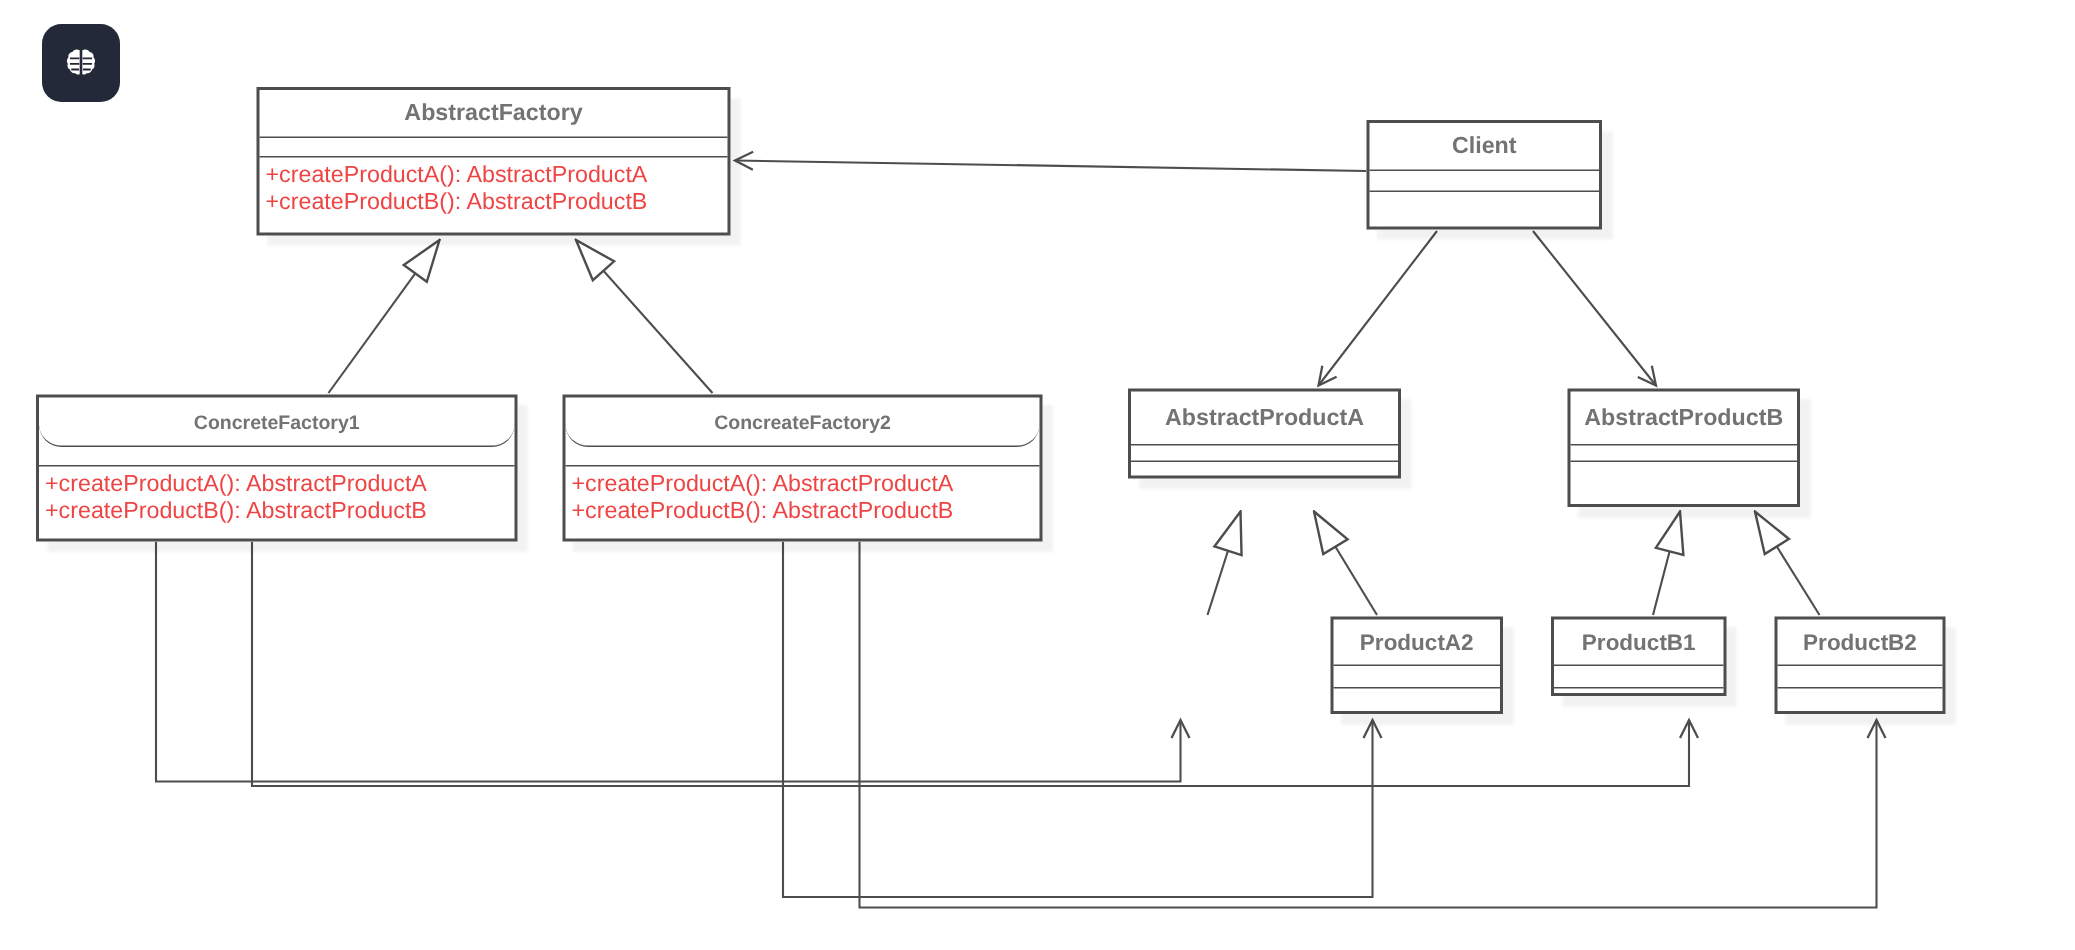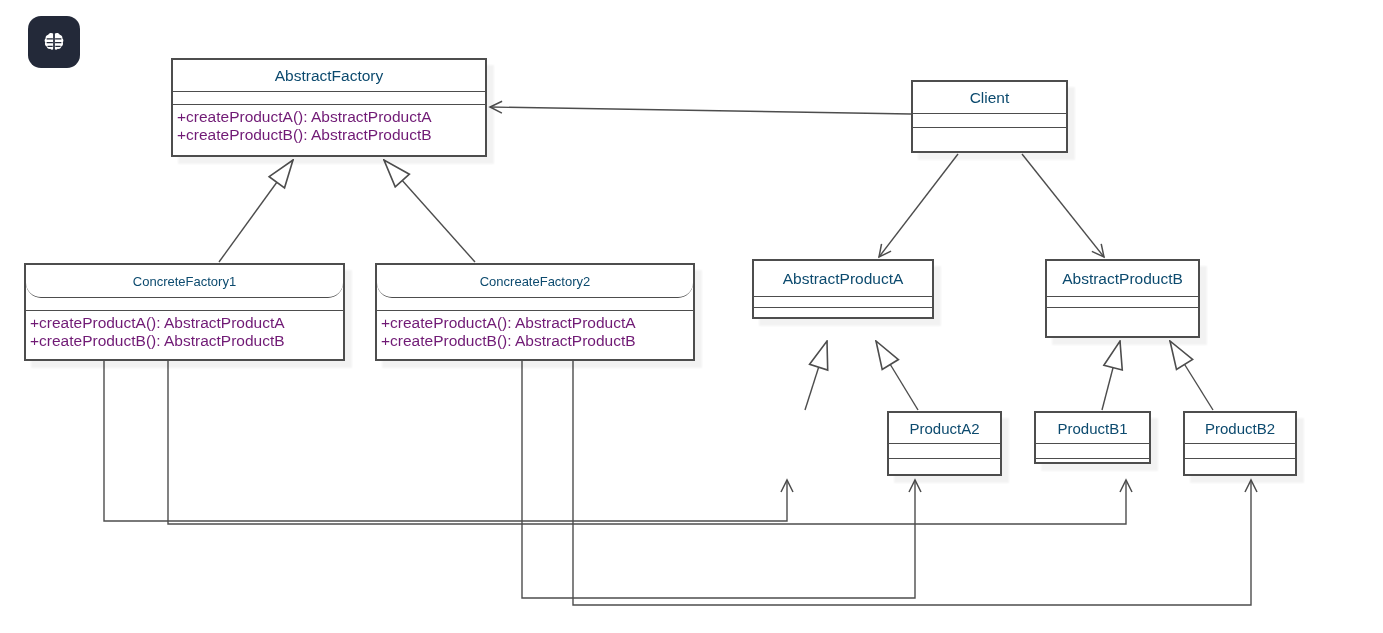--- a/index.html
+++ b/index.html
@@ -11,27 +11,27 @@
     position:absolute;left:28px;top:16px;width:52px;height:52px;
     background:#232939;border-radius:13px;display:flex;align-items:center;justify-content:center;
   }
   .edges{position:absolute;left:0;top:0;width:1383px;height:633px;}
   .uml-class{
     position:absolute;background:#ffffff;border:2px solid #4d4d4d;box-sizing:border-box;
     box-shadow:7px 7px 2px rgba(0,0,0,0.05);
   }
   .uml-title{
     display:flex;align-items:center;justify-content:center;
-    font-weight:normal;color:#0c4a6e;border-bottom:1.6px solid #4d4d4d;
+    font-weight:bold;color:#737373;border-bottom:1.6px solid #4d4d4d;
     white-space:nowrap;overflow:hidden;
   }
   .uml-sep{border-bottom:1.6px solid #4d4d4d;}
   .uml-methods{padding:3px 0 0 4px;}
   .uml-method{
-    font-size:15.5px;line-height:18px;color:#701a75;white-space:nowrap;overflow:hidden;
+    font-size:15.5px;line-height:18px;color:#ef4444;white-space:nowrap;overflow:hidden;
   }
   .t-lg{font-size:13px;height:32px;border-radius:15px;}
   .t-md{font-size:15.5px;height:31px;}
   .t-sm{font-size:15px;height:30px;}
 </style>
 </head>
 <body>
 
 <div class="canvas">
 

